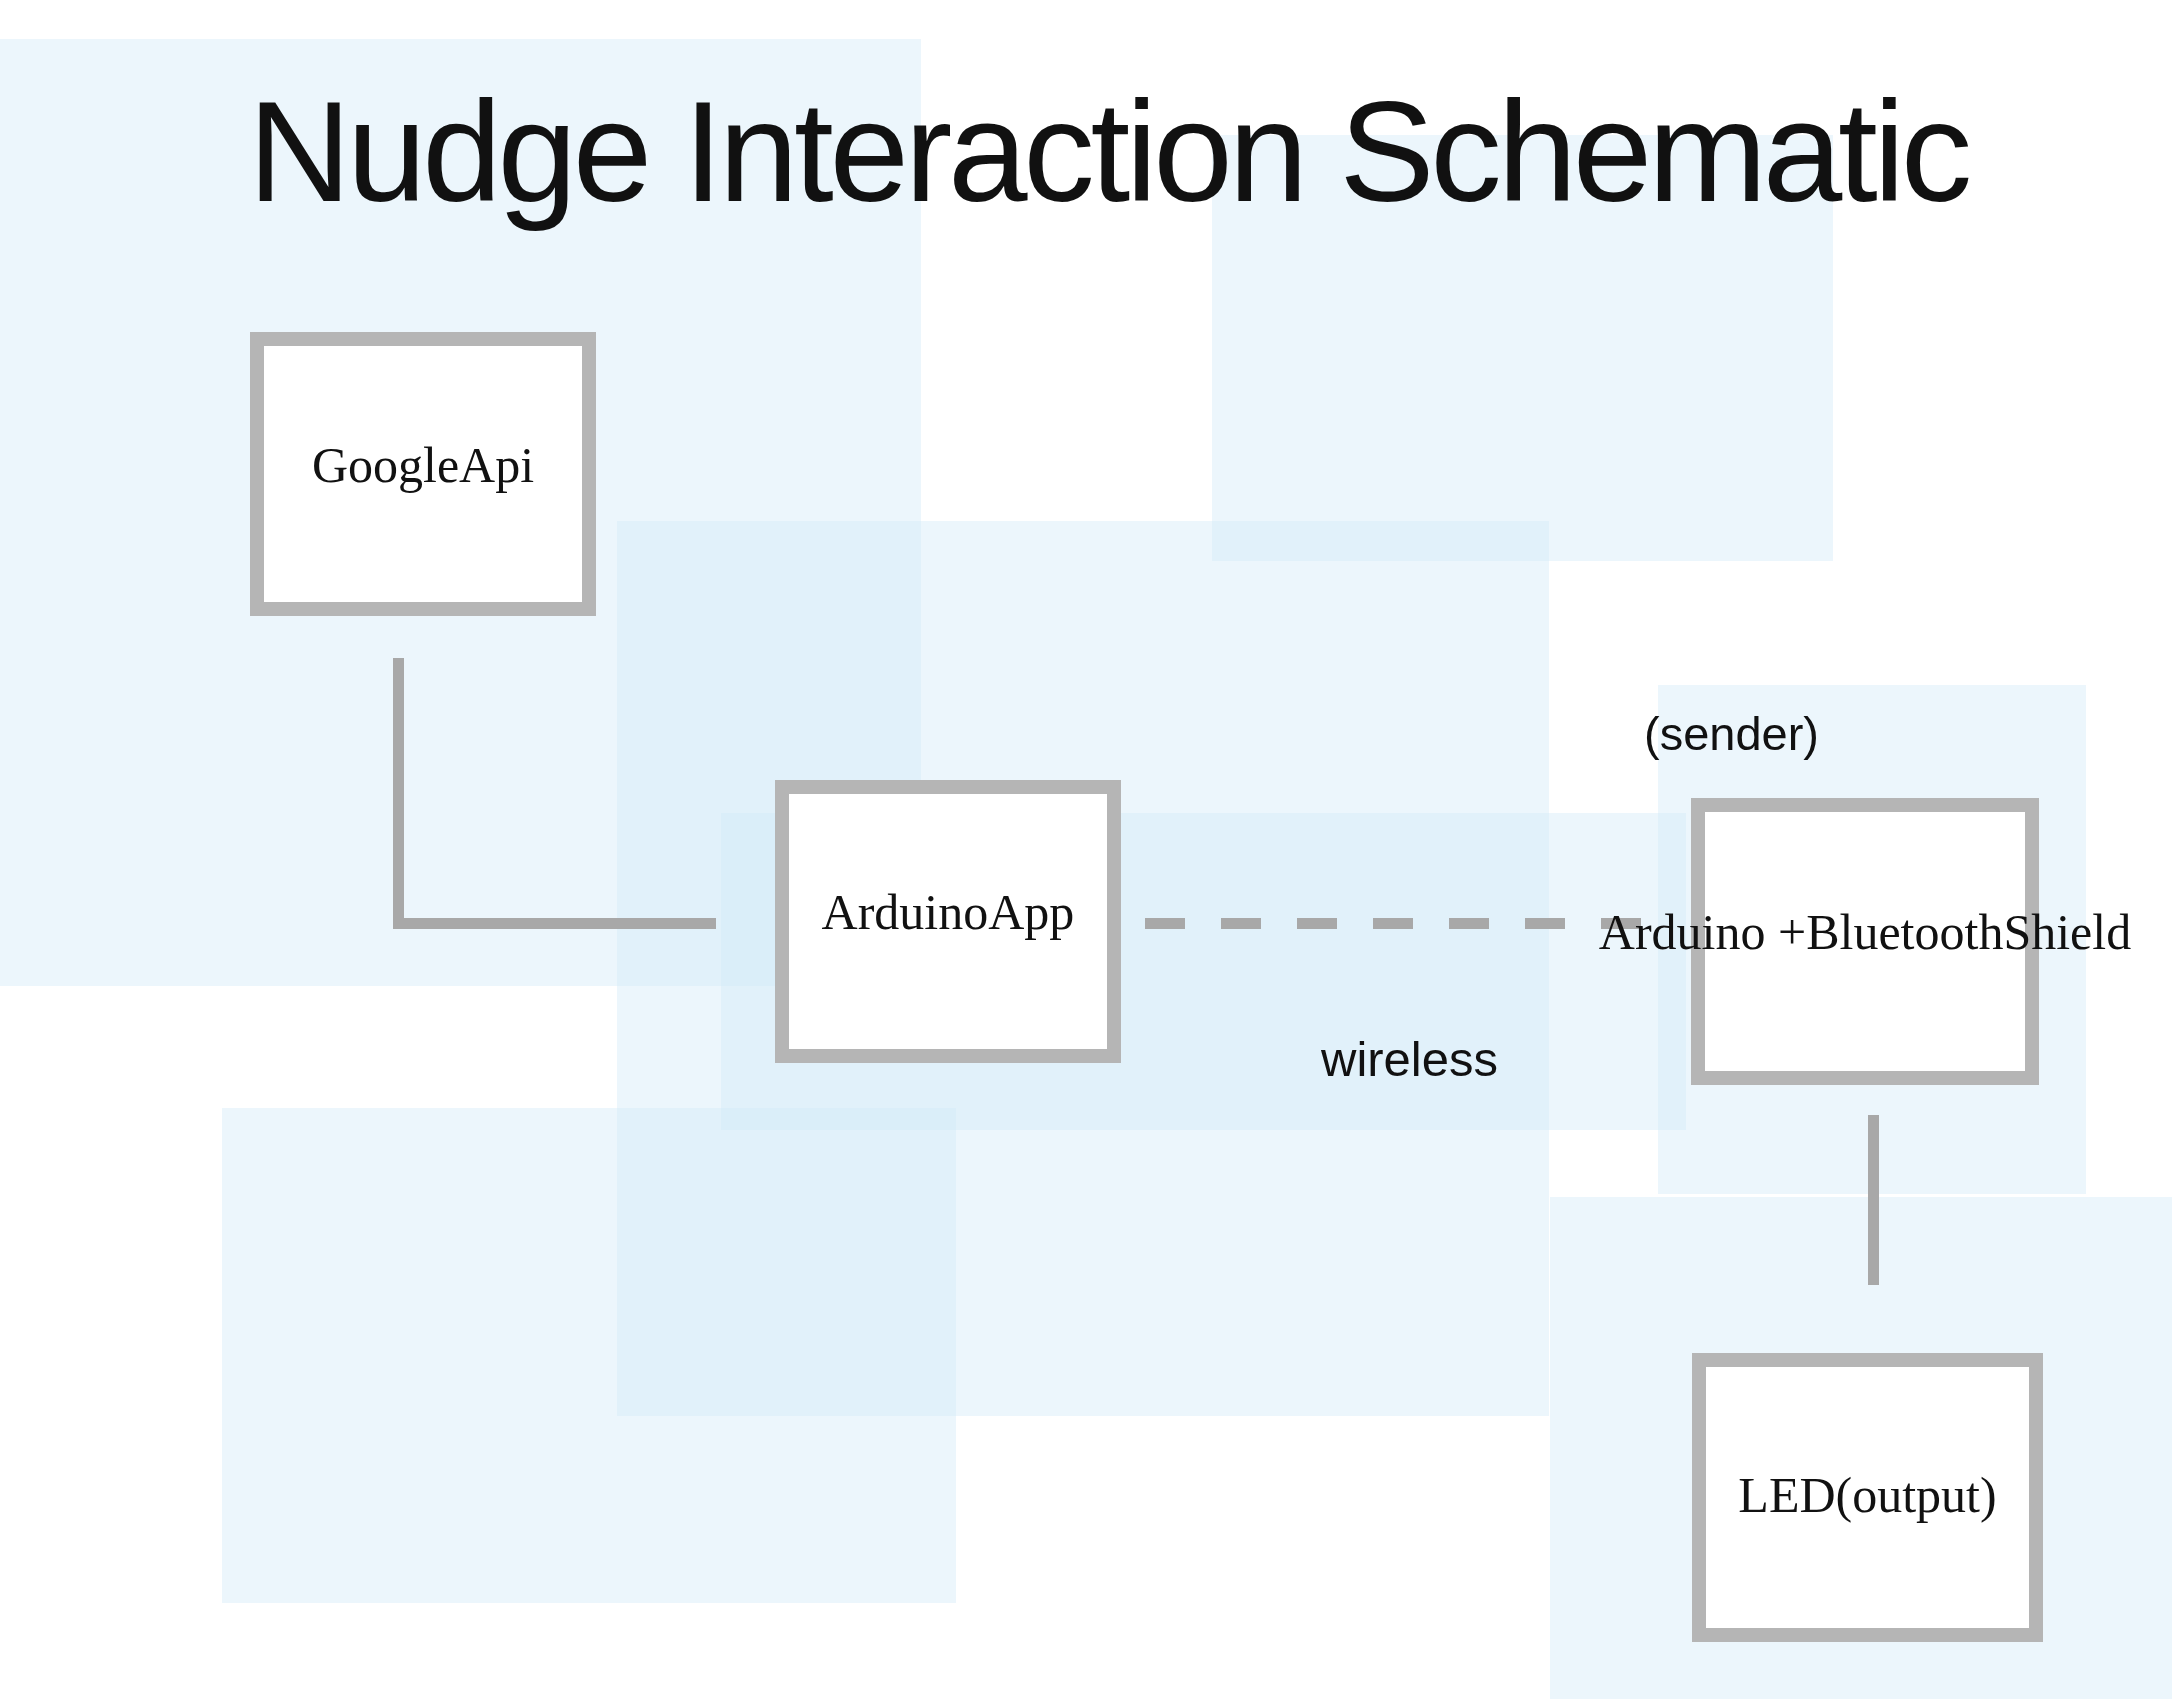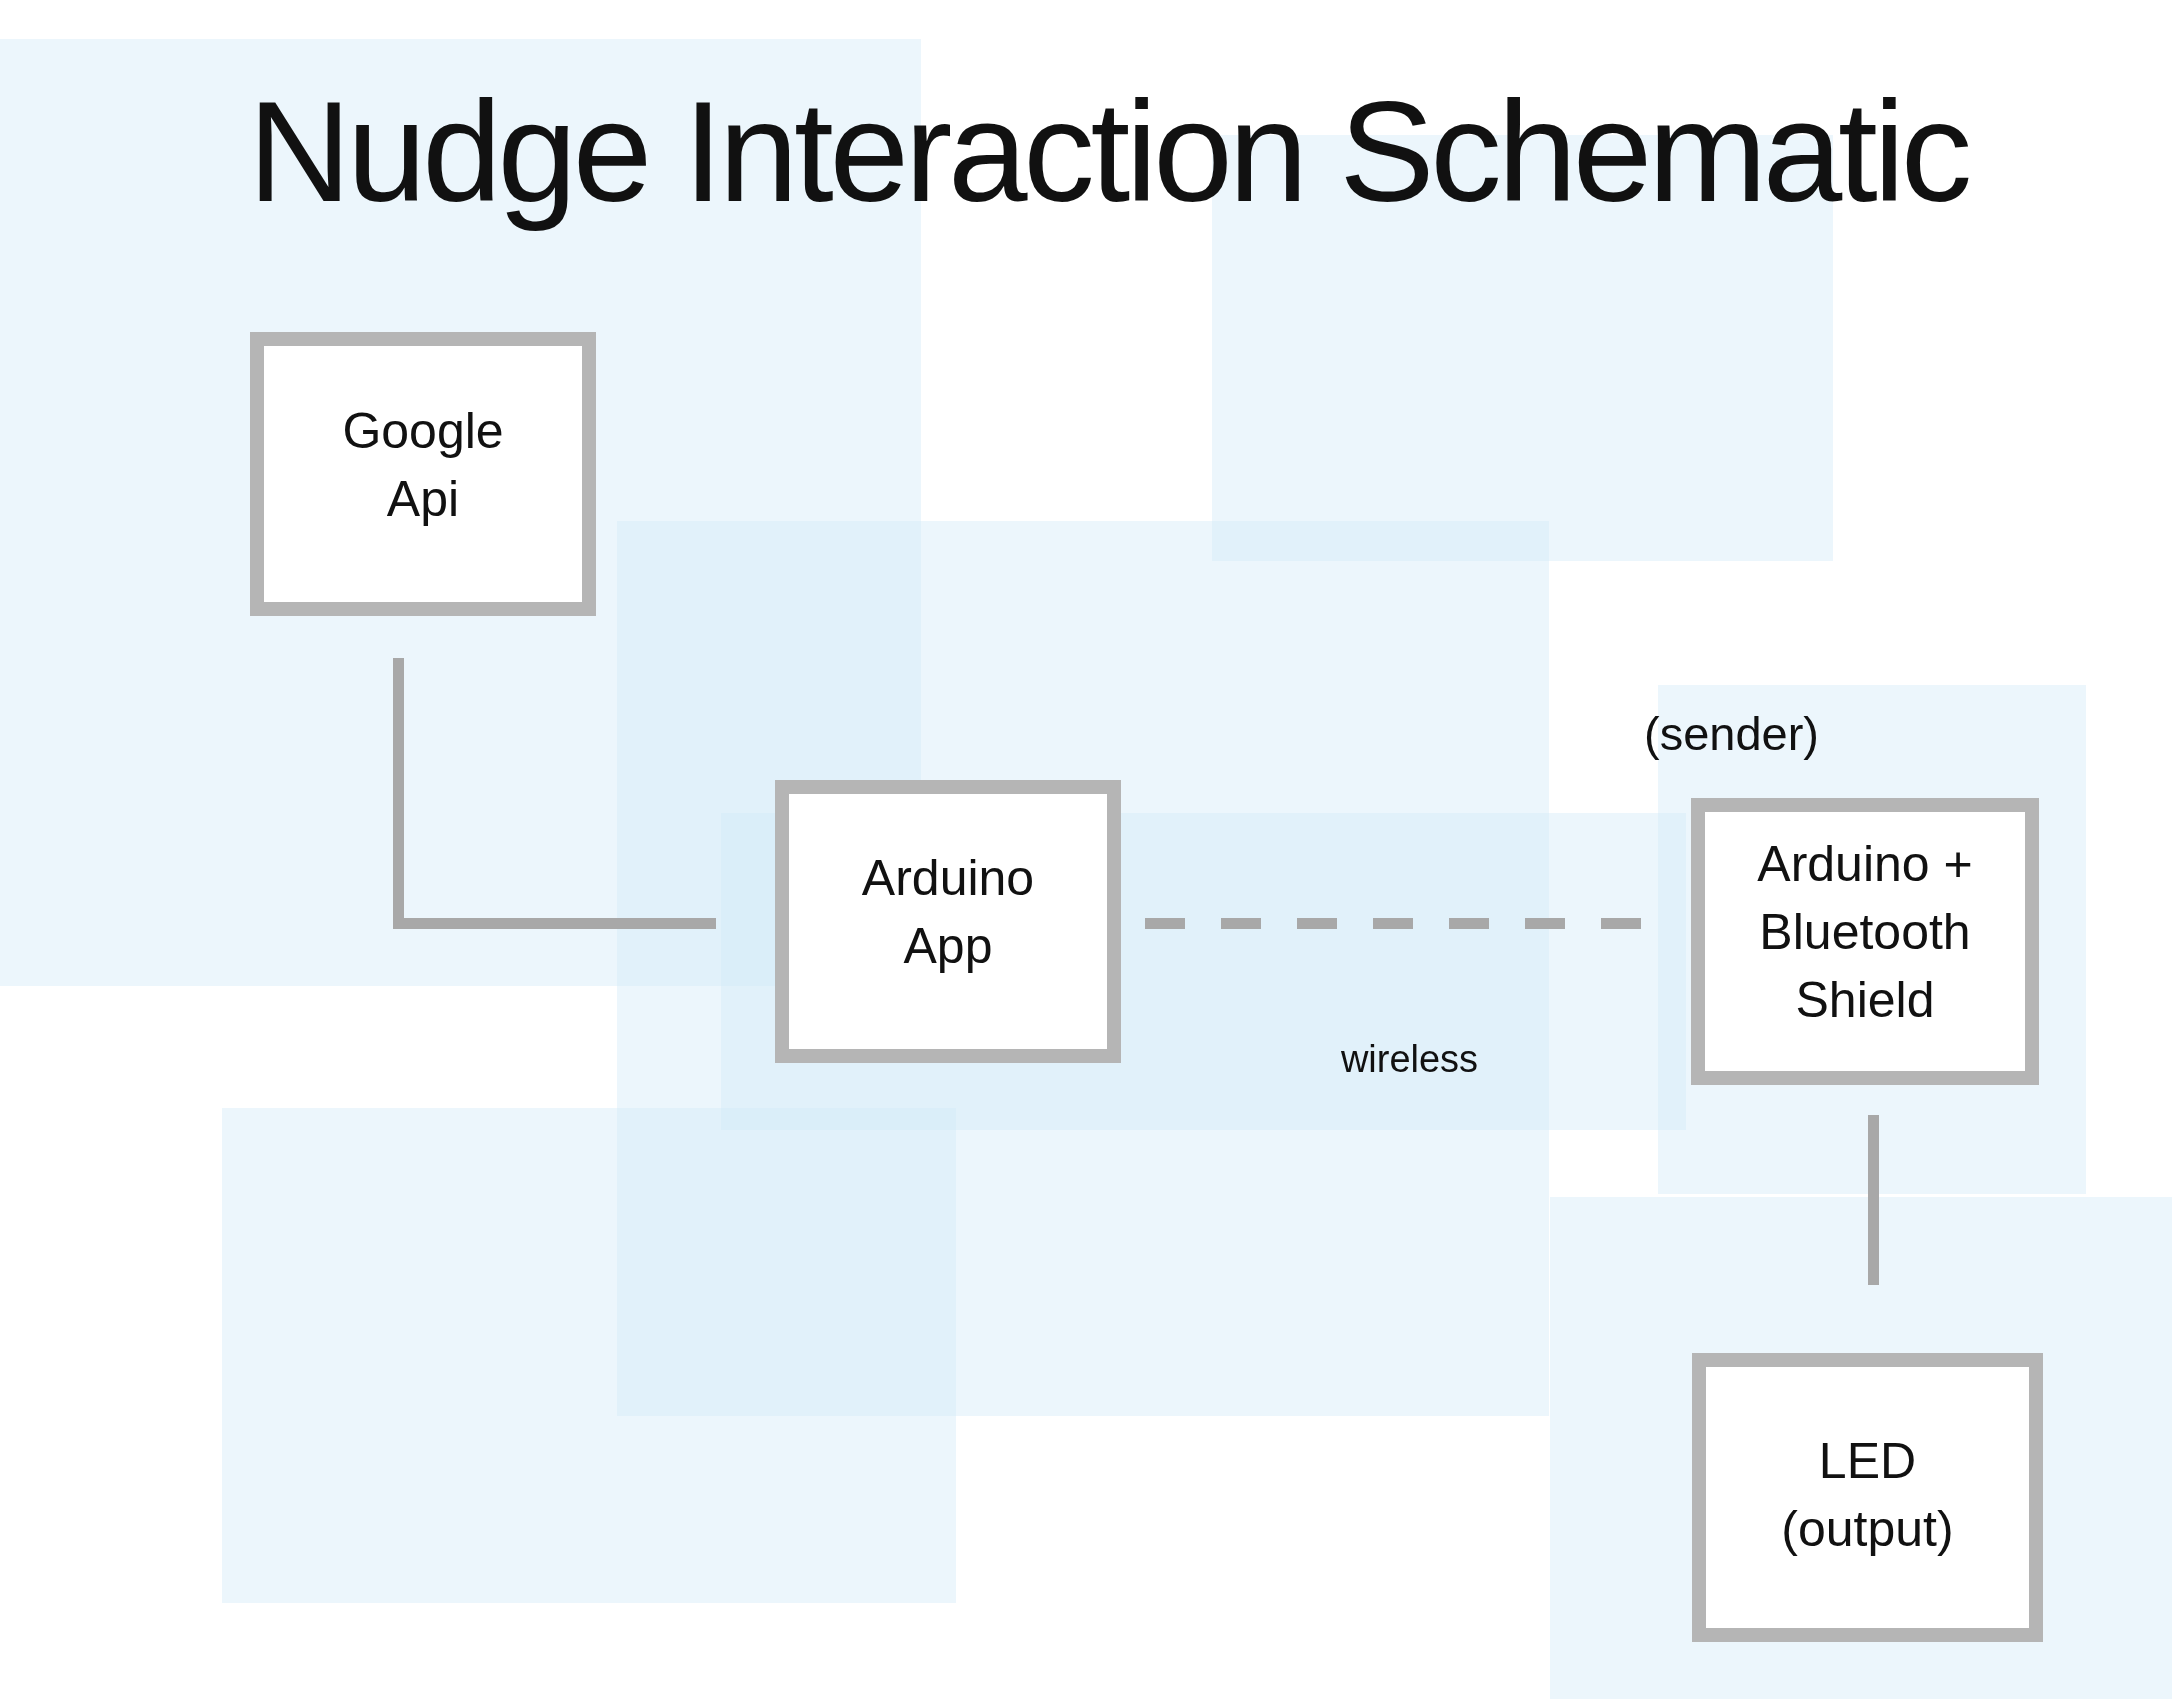--- a/index.html
+++ b/index.html
@@ -26,25 +26,26 @@
     line-height: 1;
     white-space: nowrap;
     color: var(--text, #111111);
   }
   .node-box {
     position: absolute;
     box-sizing: border-box;
     border: 14px solid var(--box_border, #b5b5b5);
     background: var(--box_fill, #ffffff);
     display: flex;
-    flex-direction: column;
+    flex-direction: row;
     align-items: center;
     justify-content: center;
     padding-bottom: 19px;
     text-align: center;
+    font-family: Liberation Serif, serif;
   }
   .node-box .line {
     font-size: 50px;
     line-height: 68px;
     white-space: nowrap;
   }
   .box-google { left: 250px; top: 332px; width: 346px; height: 284px; }
   .box-python { left: 775px; top: 780px; width: 346px; height: 283px; }
   .box-arduino { left: 1691px; top: 798px; width: 348px; height: 287px; }
   .box-led { left: 1692px; top: 1305px; width: 351px; height: 289px; padding-bottom: 5.2px; margin-top: 48px; }
@@ -63,21 +64,21 @@
   .label-sender {
     position: absolute;
     left: 1644px; top: 706px; width: 435px;
     font-size: 47px; line-height: 1.2;
     text-align: left;
     white-space: nowrap;
   }
   .label-wireless {
     position: absolute;
     left: 1149px; top: 1025px; width: 521px;
-    font-size: 38px; line-height: 68px;
+    font-size: 49px; line-height: 68px;
     text-align: center;
   }
 </style>
 </head>
 <body>
 
 <div class="stage" style="--background: #ffffff; --tile_blue: #d2e9f8; --box_border: #b5b5b5; --box_fill: #ffffff; --connector: #a8a8a8; --text: #111111;">
 
   <div class="bg-tile" style="left:0;    top:39px;   width:921px; height:947px;"></div>
   <div class="bg-tile" style="left:1212px; top:135px; width:621px;  height:426px;"></div>

